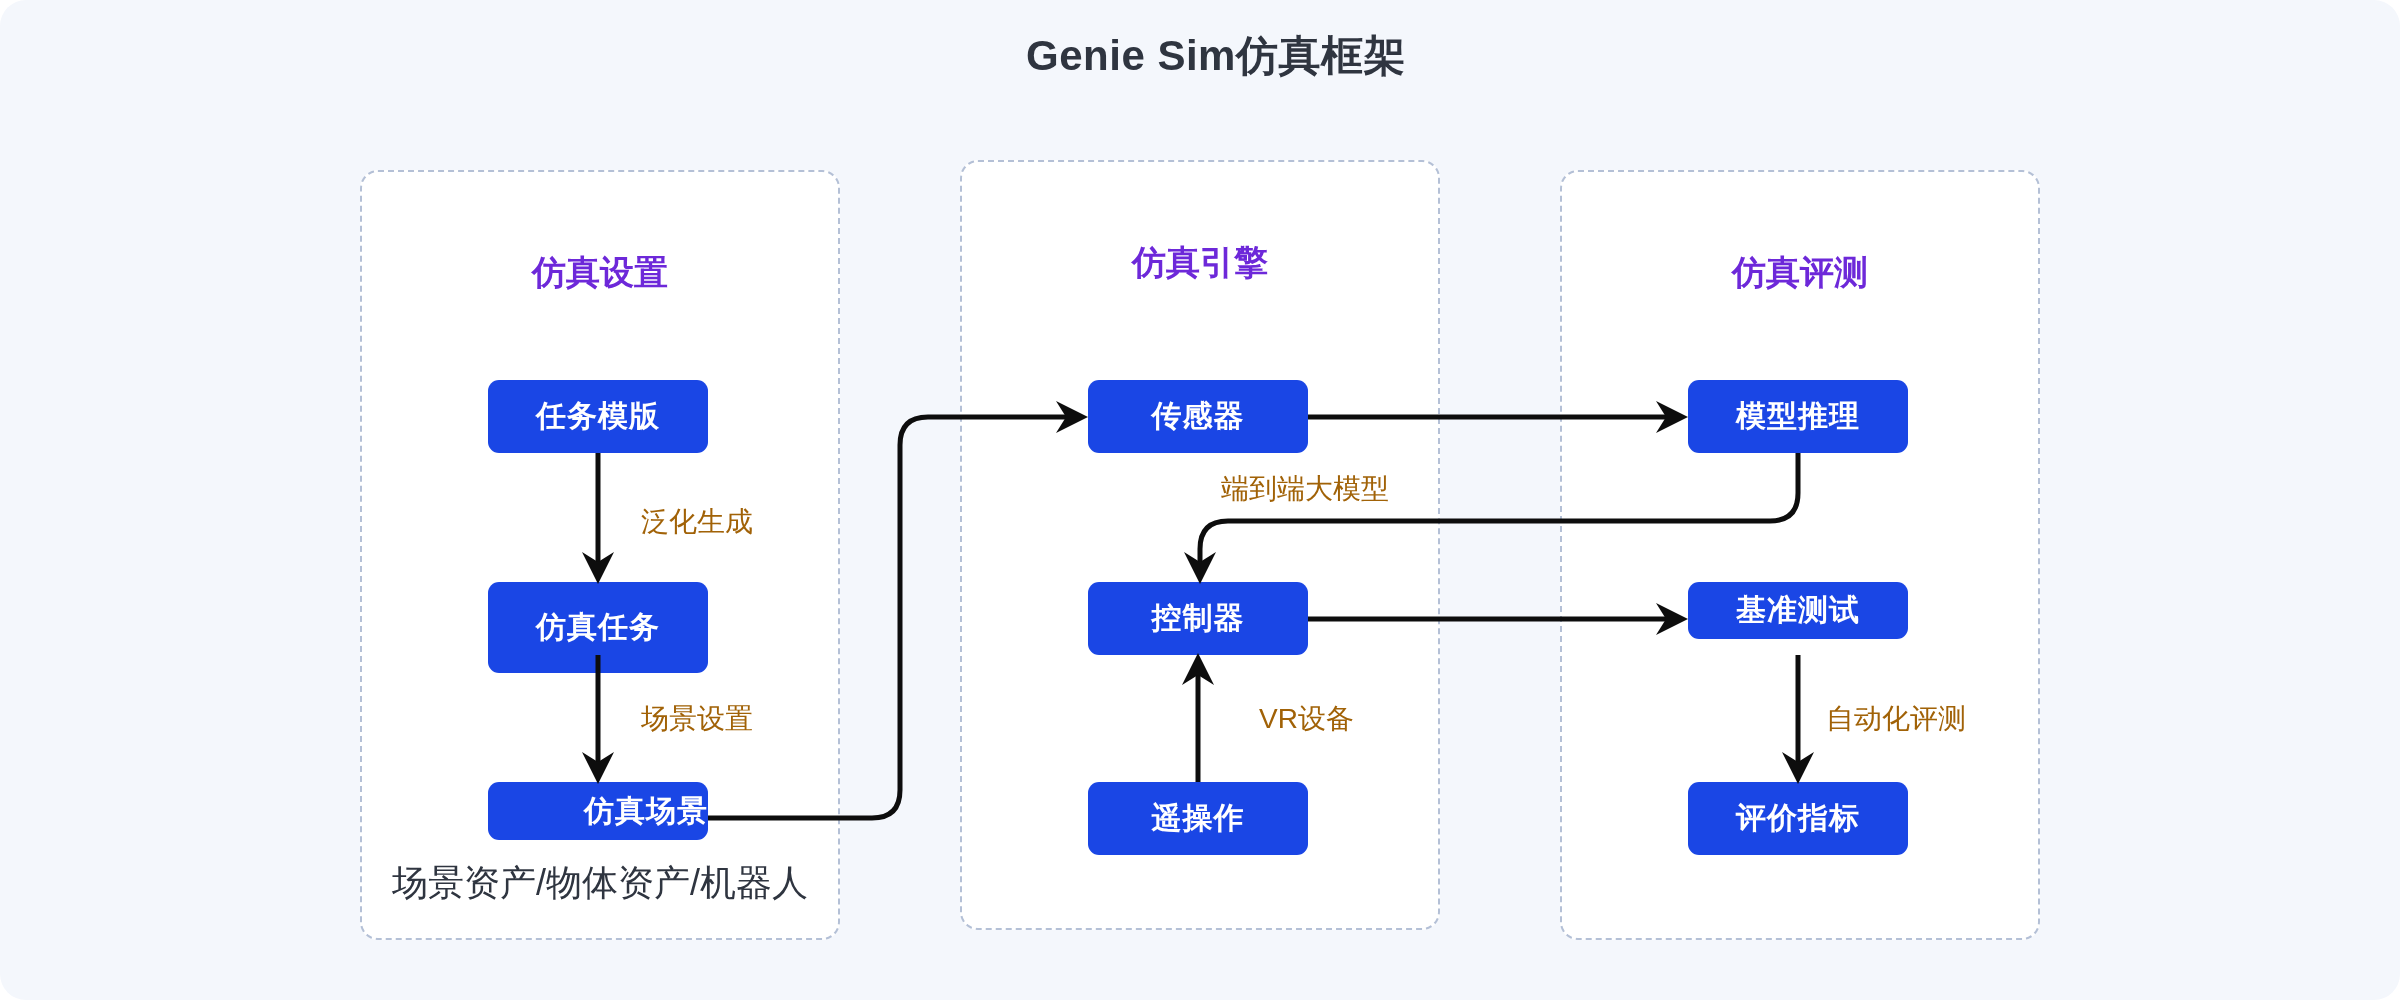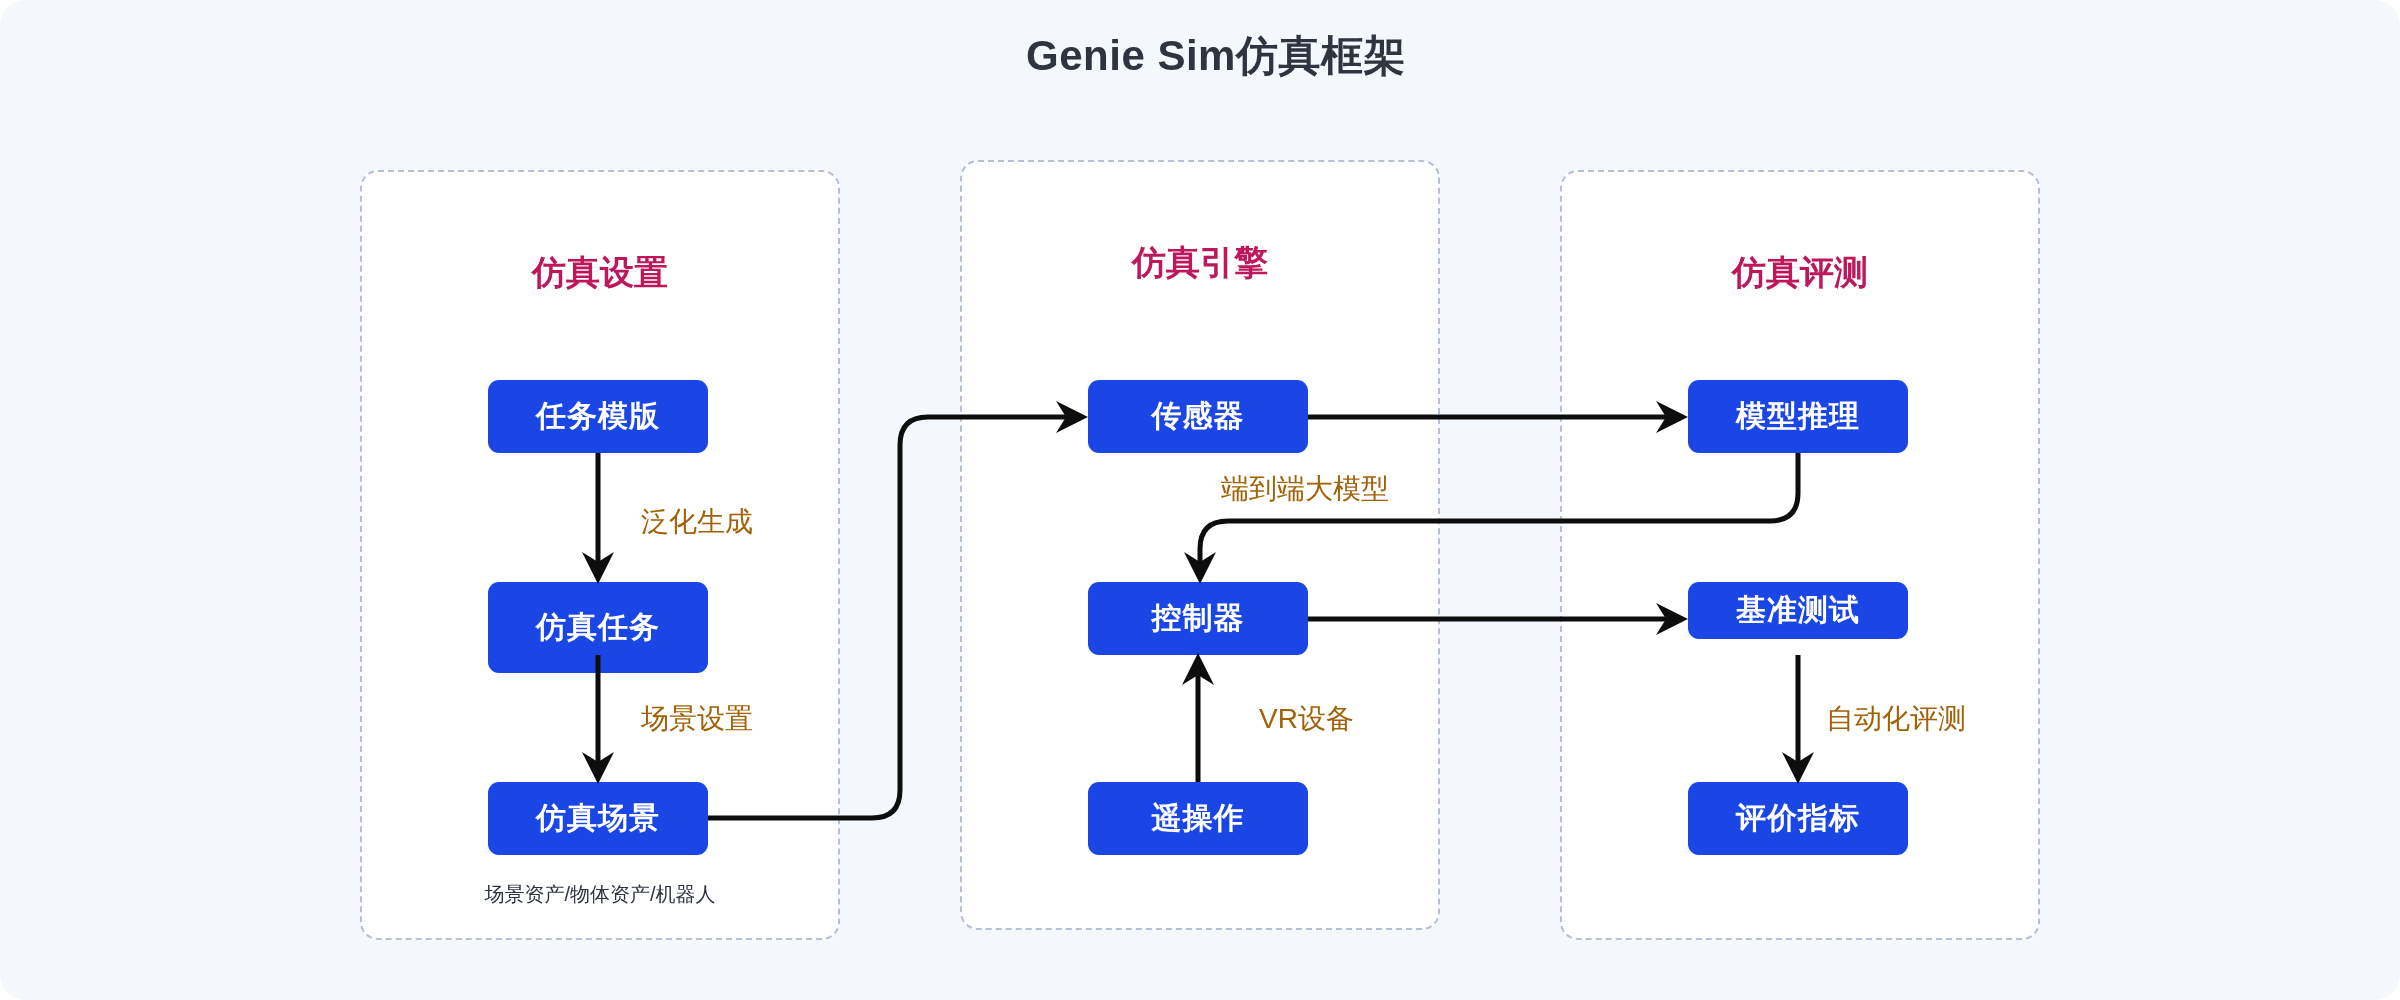--- a/index.html
+++ b/index.html
@@ -40,29 +40,29 @@
     box-sizing: border-box;
   }
   .panel-title {
     position: absolute;
     left: 0;
     width: 100%;
     top: 78px;
     text-align: center;
     font-size: 34px;
     font-weight: 700;
-    color: #be185d;
+    color: #6d28d9;
   }
   .panel-caption {
     position: absolute;
     left: 0;
     width: 100%;
     bottom: 30px;
     text-align: center;
-    font-size: 20px;
+    font-size: 36px;
     color: #2f3540;
   }
   .node {
     position: absolute;
     background: #1a46e5;
     color: #ffffff;
     border-radius: 11px;
     display: flex;
     align-items: center;
     justify-content: center;
@@ -107,21 +107,21 @@
   </div>
 
   <div class="node" style="left:488px; top:380px; width:220px; height:73px;">
     <span>任务模版</span>
   </div>
 
   <div class="node" style="left:488px; top:582px; width:220px; height:91px;">
     <span>仿真任务</span>
   </div>
 
-  <div class="node" style="left:488px; top:782px; width:220px; height:73px;">
+  <div class="node" style="left:488px; top:782px; width:220px; height:58px;justify-content:flex-end;">
     <span>仿真场景</span>
   </div>
 
   <div class="edge-label" style="left:641px; top:503px;">泛化生成</div>
 
   <div class="edge-label" style="left:641px; top:700px;">场景设置</div>
 
   <div class="panel" style="left:960px; top:160px; width:480px; height:770px;">
     <div class="panel-title">仿真引擎</div>
   </div>

